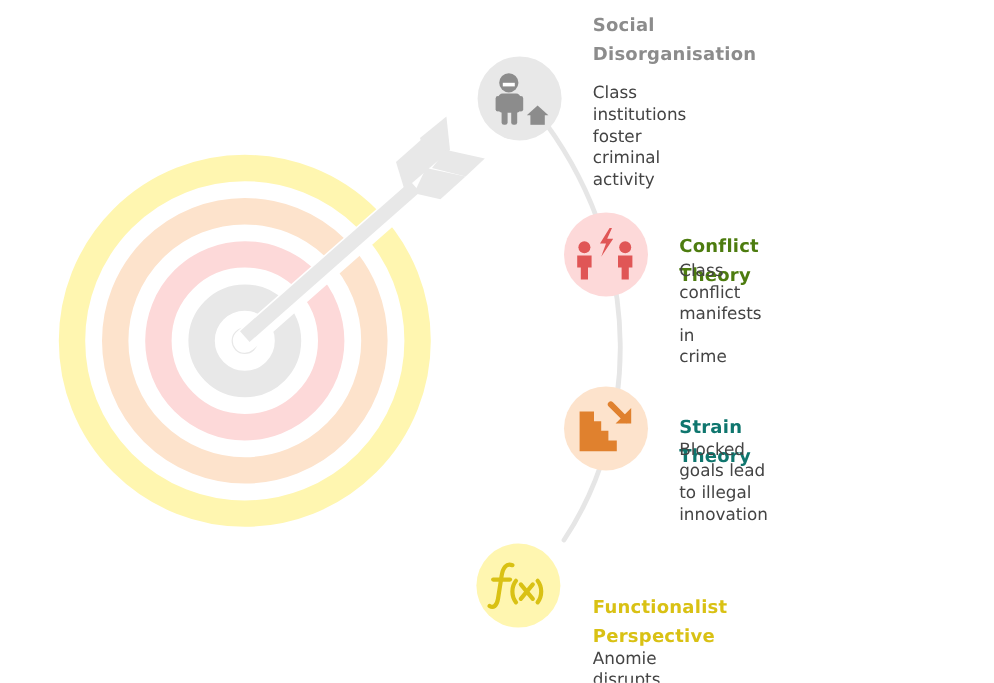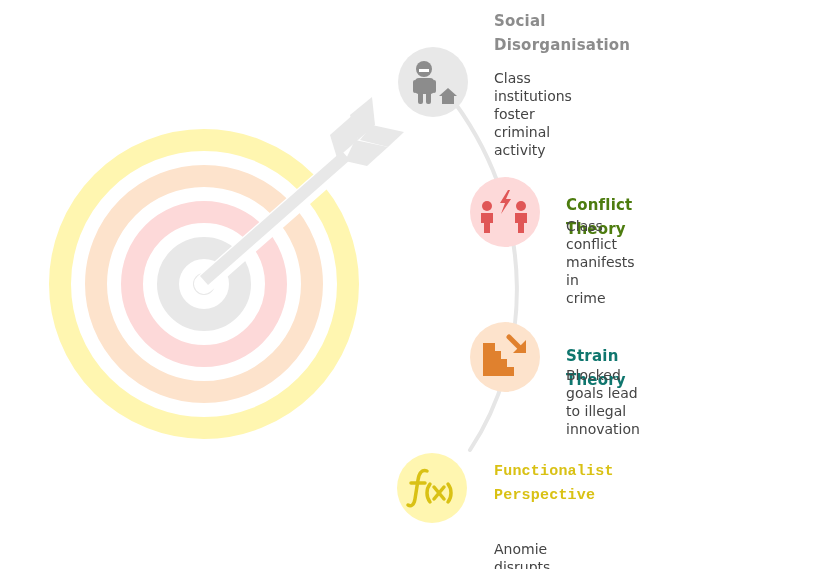--- a/index.html
+++ b/index.html
@@ -104,21 +104,21 @@
     <div class="icon-circle" style="left:397px; top:453px; background:#fff6b0;">
       <svg width="70" height="70" viewBox="0 0 70 70">
         <path d="M30 18 C 25 16, 22 20, 21 27 L 18 46 C 17 52, 14 54, 11 52" fill="none" stroke="#d9c114" stroke-width="3.5" stroke-linecap="round"></path>
         <line x1="14" y1="30" x2="28" y2="30" stroke="#d9c114" stroke-width="3.5" stroke-linecap="round"></line>
         <path d="M33 31 C 29 36, 29 44, 33 49" fill="none" stroke="#d9c114" stroke-width="3.5" stroke-linecap="round"></path>
         <line x1="37" y1="34" x2="47" y2="46" stroke="#d9c114" stroke-width="3.5" stroke-linecap="round"></line>
         <line x1="47" y1="34" x2="37" y2="46" stroke="#d9c114" stroke-width="3.5" stroke-linecap="round"></line>
         <path d="M51 31 C 55 36, 55 44, 51 49" fill="none" stroke="#d9c114" stroke-width="3.5" stroke-linecap="round"></path>
       </svg>
     </div>
-    <div class="title" style="left:494px; top:460px; color:#d9c114;font-family:Liberation Mono, monospace;">
+    <div class="title" style="left:494px; top:494px; color:#d9c114;">
       <div>Functionalist</div>
       <div>Perspective</div>
     </div>
     <div class="desc" style="left:494px; top:540px;">
       <div>Anomie disrupts social order</div>
     </div>
   </div>
 
 </div>
 

